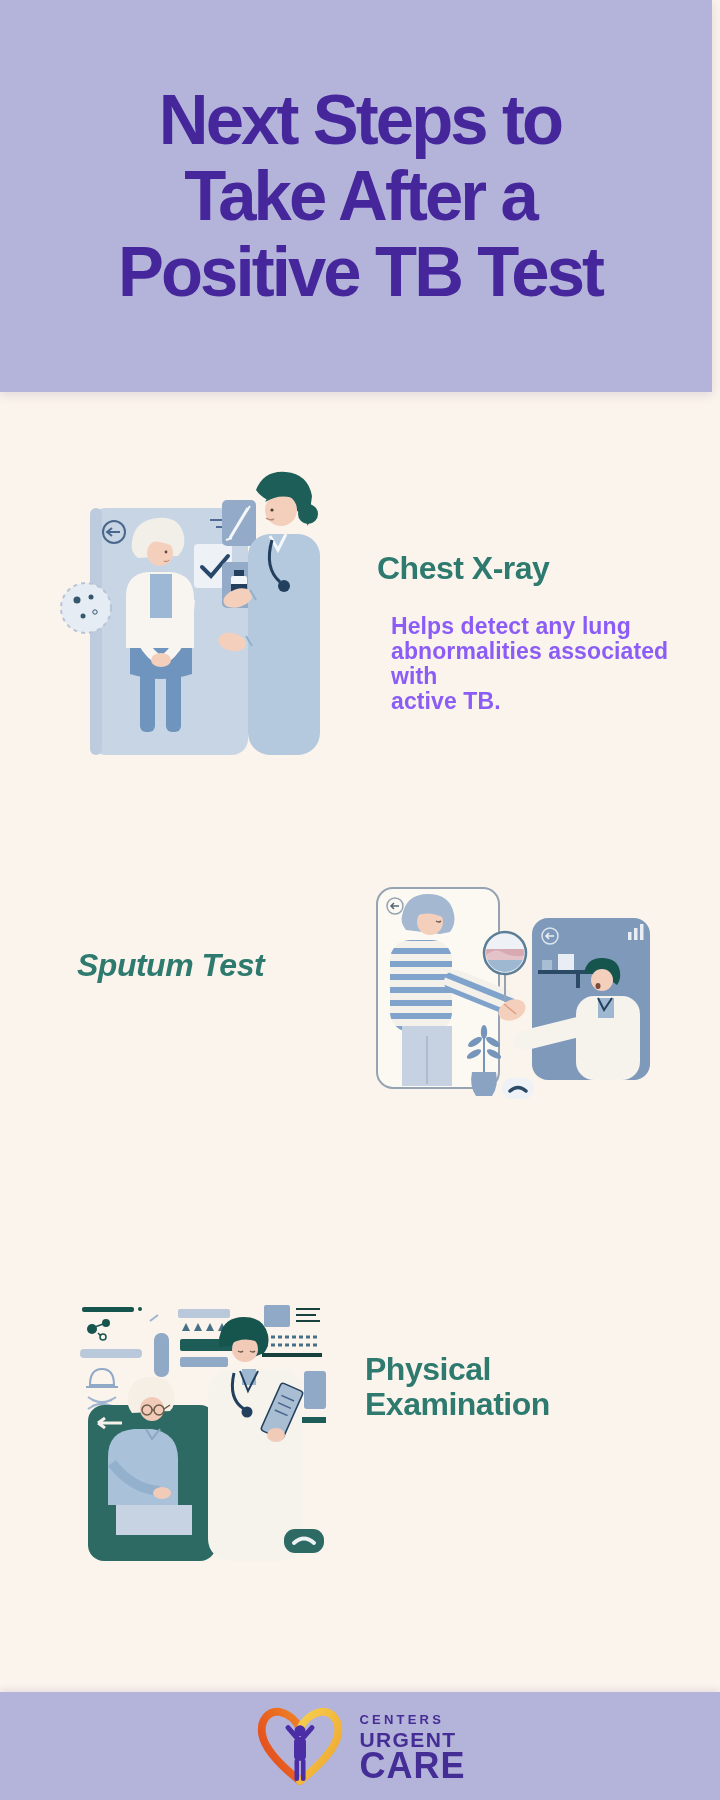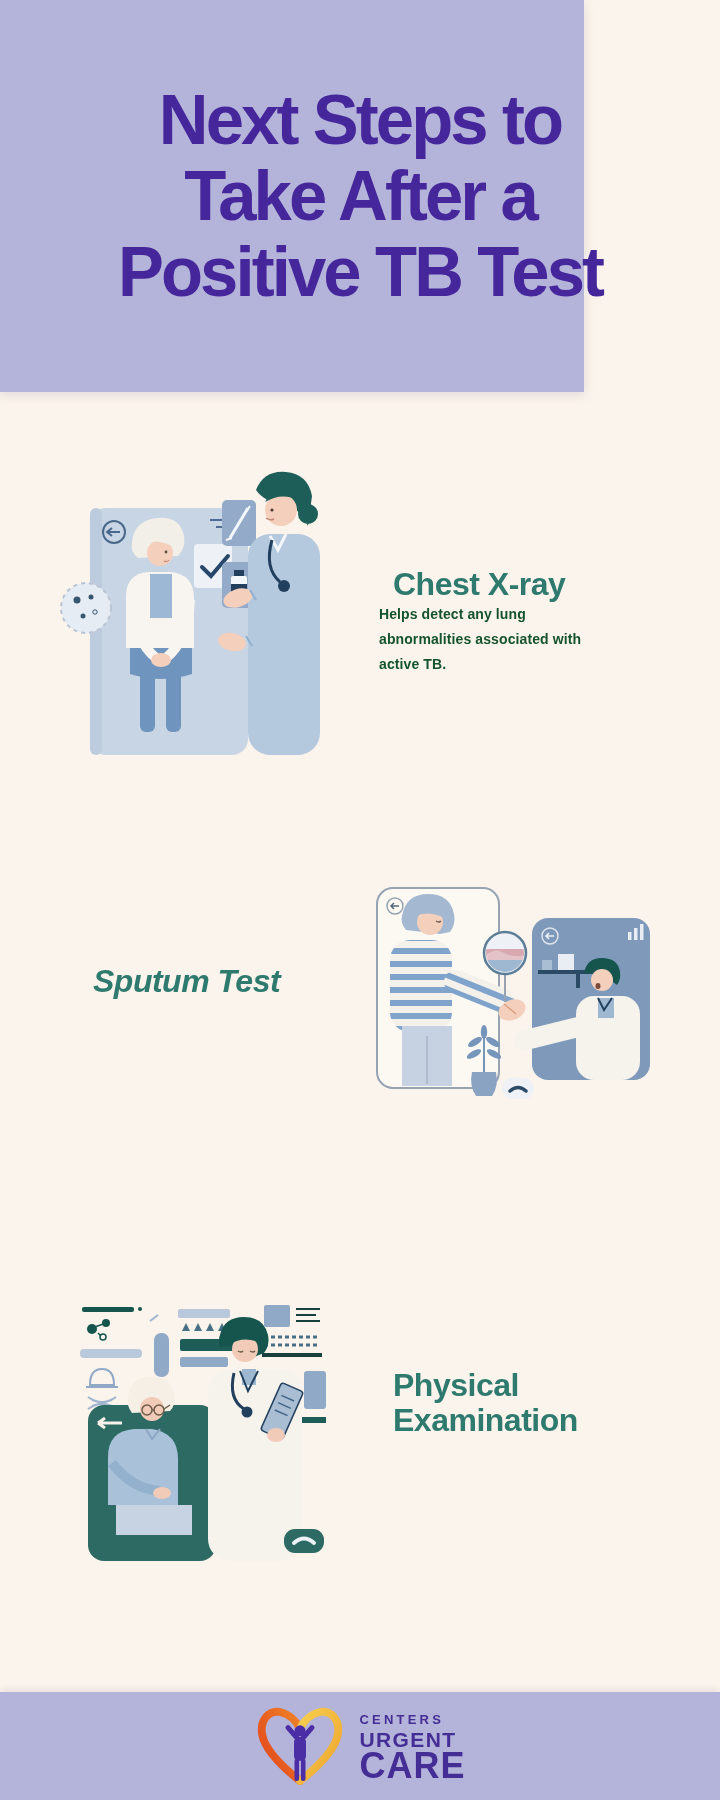--- a/index.html
+++ b/index.html
@@ -2,46 +2,46 @@
 <html><head>
 <meta charset="utf-8">
 <style>
   html,body{margin:0;padding:0;background:#9a99b5;}
   .page{
     position:relative;width:720px;height:1800px;margin:0 auto;
     background:#fbf4ec;overflow:hidden;
     font-family:"Liberation Sans",sans-serif;
   }
   .header{
-    position:absolute;top:0;left:0;width:584px;height:392px;
+    position:absolute;top:0;left:0;width:712px;height:392px;
     background:#b4b3da;box-shadow:0 3px 10px rgba(70,60,120,.15);
   }
   .title{
     position:absolute;top:82px;left:0;width:720px;margin:0;
     text-align:center;font-size:71px;line-height:76px;font-weight:700;
     letter-spacing:-3px;color:#46269b;white-space:pre-line;
     transform:scaleX(.97);transform-origin:center;
   }
   .h2{
-    position:absolute;margin:16px;font-size:32px;line-height:35px;font-weight:700;
+    position:absolute;margin:0;font-size:32px;line-height:35px;font-weight:700;
     color:#2e7a6f;letter-spacing:-0.5px;white-space:pre-line;
   }
   .body-text{
-    position:absolute;margin:2px;font-size:14px;line-height:25px;font-weight:700;
-    color:#14532d;white-space:pre-line;letter-spacing:.1px;
+    position:absolute;margin:14px;font-size:23px;line-height:25px;font-weight:700;
+    color:#8b5cf6;white-space:pre-line;letter-spacing:.1px;
   }
   .illus{position:absolute;}
   #ill1{left:60px;top:450px;}
   #tx1h{left:377px;top:551px;}
   #tx1b{left:377px;top:600px;width:330px;}
   #tx2h{left:77px;top:948px;font-style:italic;}
   #tx2b{left:77px;top:1000px;width:310px;}
   #ill2{left:362px;top:876px;}
   #ill3{left:58px;top:1293px;}
-  #tx3h{left:377px;top:1352px;}
+  #tx3h{left:365px;top:1352px;}
   #tx3b{left:377px;top:1436px;width:330px;}
   .footer{
     position:absolute;left:0;top:1692px;width:720px;height:108px;
     background:#b4b3da;display:flex;align-items:center;justify-content:center;
     box-shadow:0 -2px 8px rgba(70,60,120,.12);
   }
   .logo{display:flex;align-items:center;gap:13px;}
   .brand{color:#452d96;display:flex;flex-direction:column;}
   .brand .t1{font-size:13px;font-weight:700;letter-spacing:3.2px;line-height:16px;}
   .brand .t2{font-size:21px;font-weight:700;letter-spacing:1.4px;line-height:23px;}

